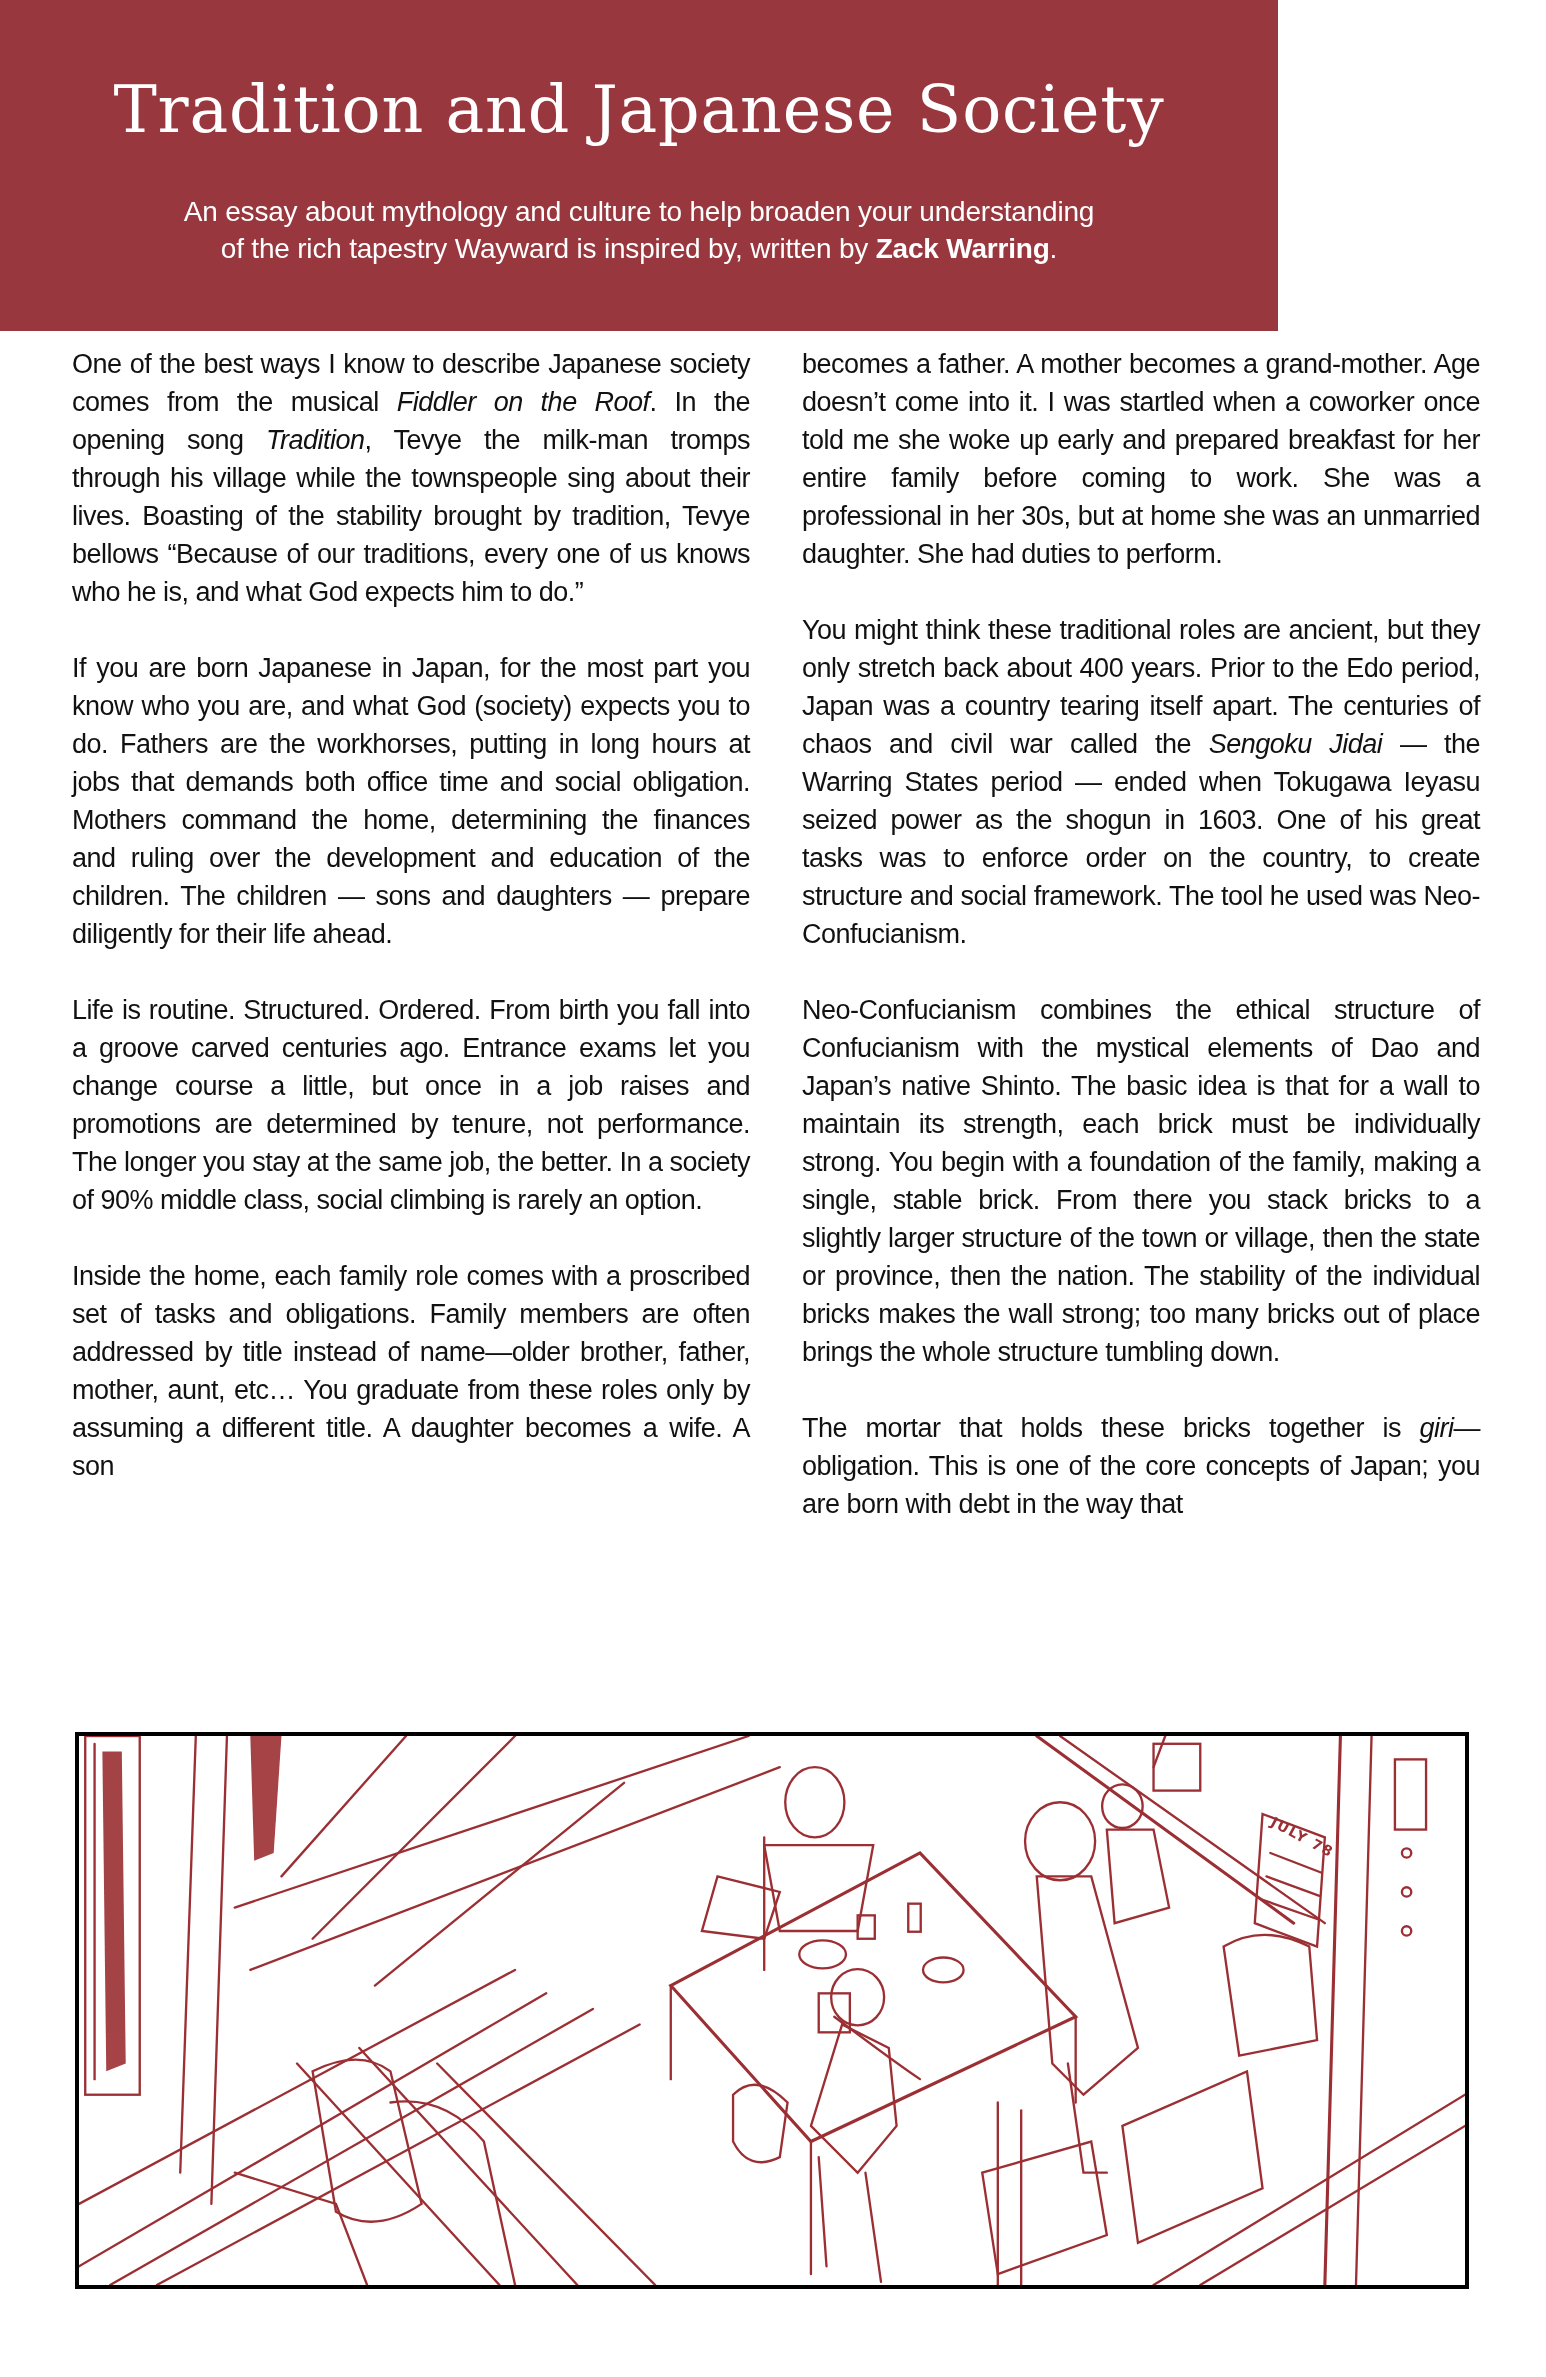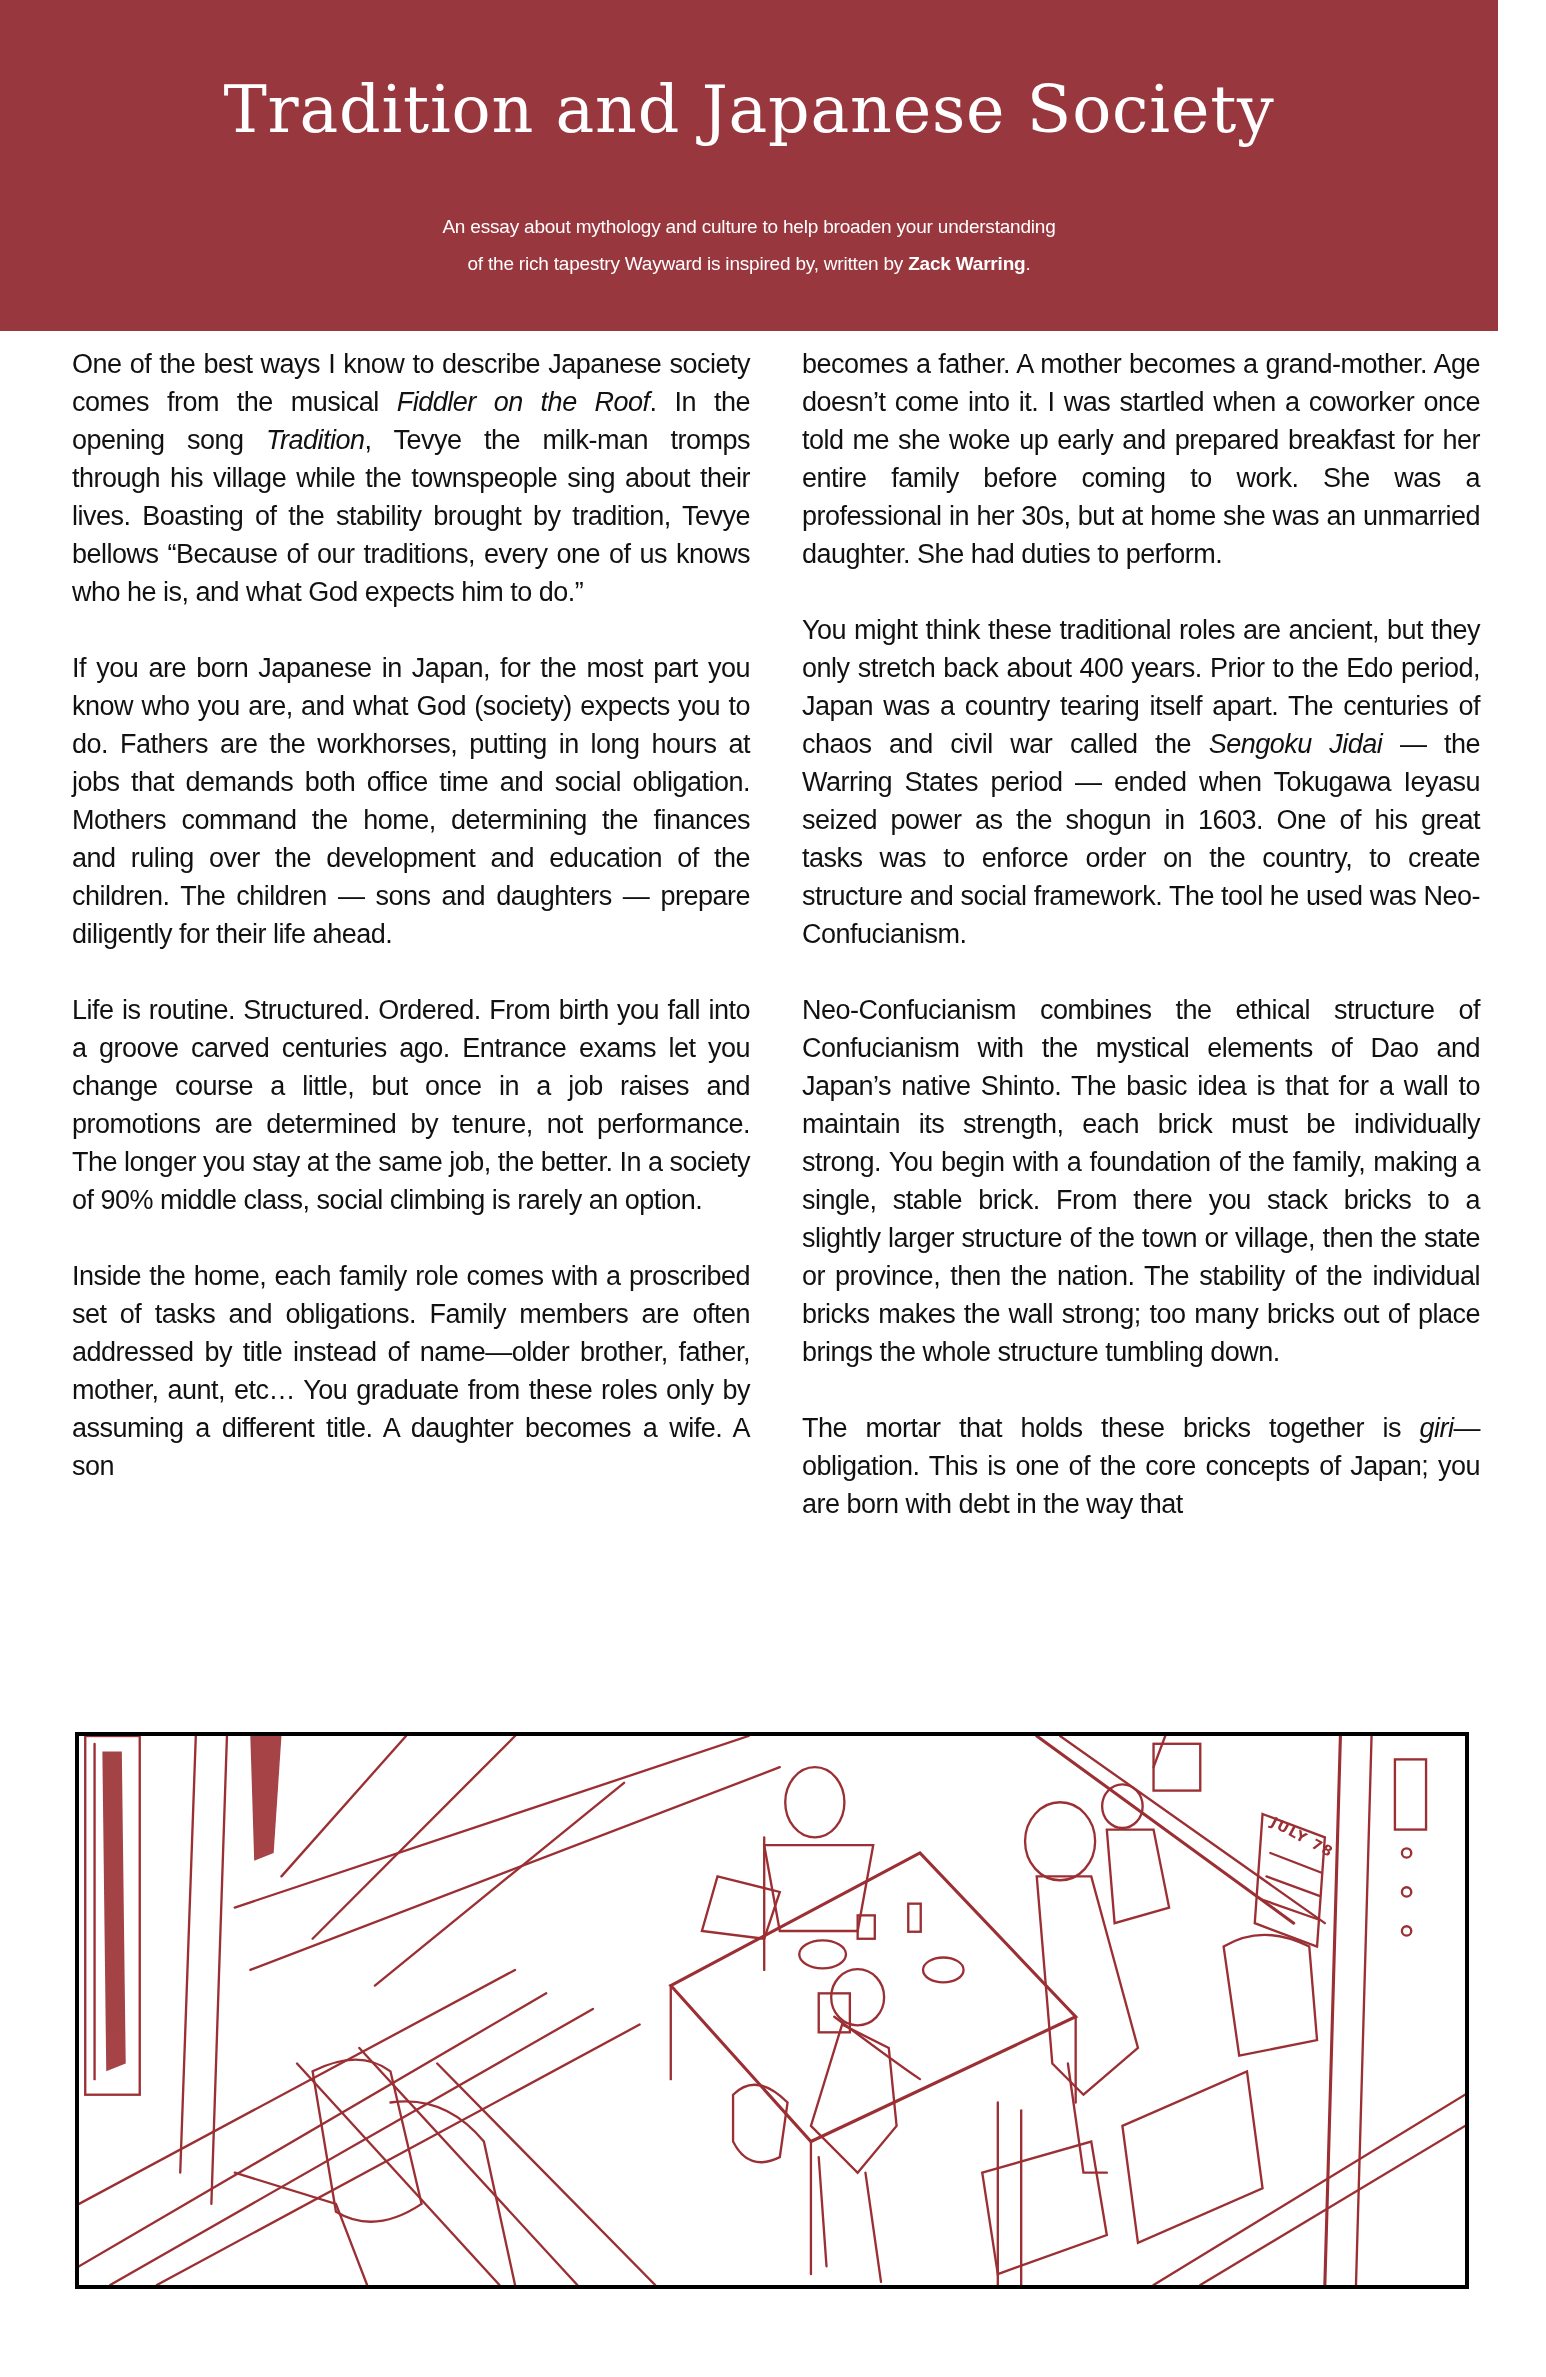--- a/index.html
+++ b/index.html
@@ -1,31 +1,31 @@
 <!DOCTYPE html>
 <html style="font-size:12.4px"><head>
   <meta charset="utf-8">
   <style>
     * { box-sizing: border-box; margin: 0; padding: 0; }
     html, body { width: 1547px; height: 2377px; background: #ffffff; overflow: hidden; }
     body { position: relative; font-family: "Liberation Sans", "DejaVu Sans", sans-serif; color: #111; }
 
     .banner {
-      position: absolute; left: 0; top: 0; width: 1498px; height: 331px;
+      position: absolute; left: 0; top: 0; width: 1278px; height: 331px;
       background: #99373f; color: #ffffff; text-align: center;
     }
     .banner .title {
       position: absolute; left: 0; right: 0; top: 67px;
       font-family: "DejaVu Serif", serif; font-weight: normal;
       font-size: 65px; line-height: 86px; letter-spacing: 0.8px;
     }
     .banner .subtitle {
-      position: absolute; left: 0; right: 0; top: 208px;
+      position: absolute; left: 0; right: 0; top: 193px;
       font-family: "Liberation Sans", sans-serif;
-      font-size: 19px; line-height: 37px; letter-spacing: -0.2px;
+      font-size: 28px; line-height: 37px; letter-spacing: -0.2px;
     }
     .banner .subtitle b { font-weight: bold; }
 
     .col {
       position: absolute; top: 345px; width: 678px;
       font-family: "Liberation Sans", sans-serif;
       font-size: 27px; line-height: 38px;
       text-align: justify; letter-spacing: -0.5px;
     }
     .col.left { left: 72px; }

